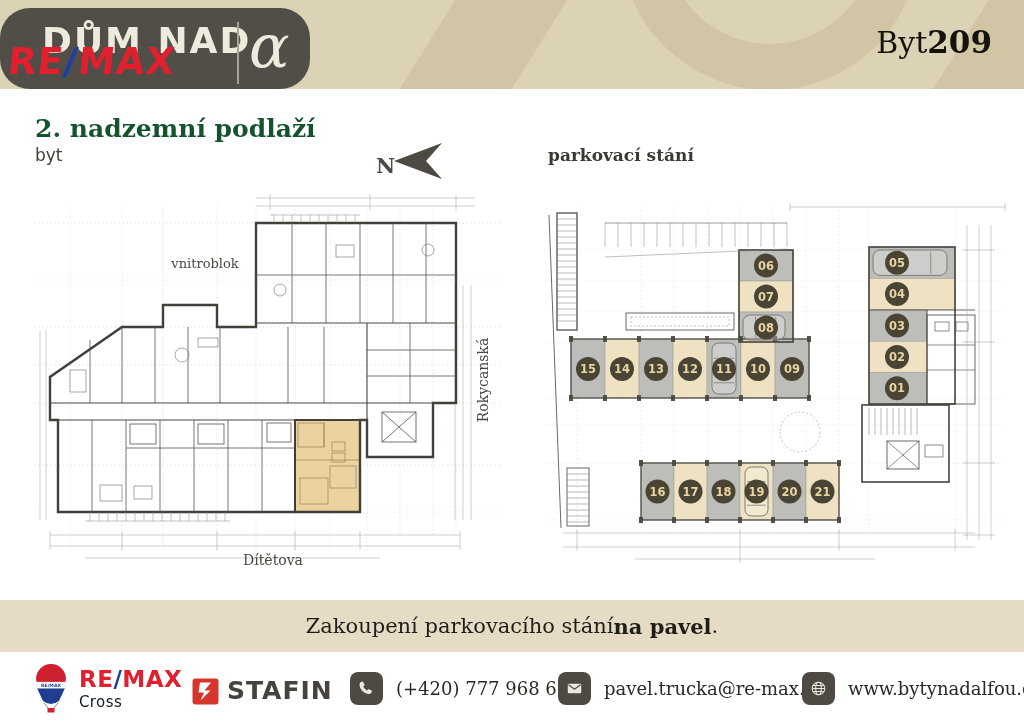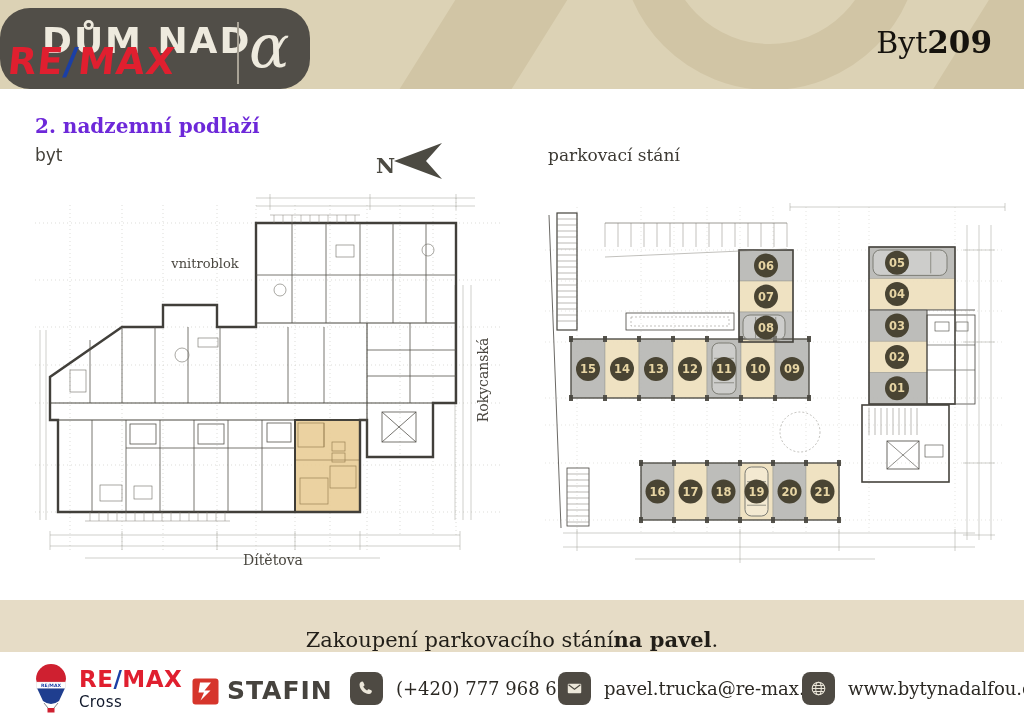--- a/index.html
+++ b/index.html
@@ -15,34 +15,34 @@
   .logo-box { position:absolute; left:0; top:8px; width:310px; height:81px; background:#514e48;border-radius:30px; }
   .brand-name { position:absolute; left:42px; top:12px; font-family:"DejaVu Sans",sans-serif; font-weight:bold; font-size:36px; letter-spacing:2px; color:#eeeade; }
   .brand-sep { position:absolute; left:237px; top:14px; width:2px; height:62px; background:#a9a396; }
   .brand-alpha { position:absolute; left:249px; top:2px; font-family:"DejaVu Serif",serif; font-style:italic; font-size:60px; color:#eeeade; line-height:1.2; }
   .remax-overlay { position:absolute; left:8px; top:40px; font-family:"DejaVu Sans",sans-serif; font-weight:bold; font-size:37px; transform:skewX(-6deg); color:#e01f2f; letter-spacing:1px; }
   .remax-overlay .slash { color:#1b3fa6; }
   .unit-tag { position:absolute; right:32px; top:24px; font-family:"DejaVu Serif",serif; font-size:30px; color:#16130e; }
   .unit-tag .num { font-weight:bold; font-size:31px; }
 
   
-  .plan-title { position:absolute; font-family:"DejaVu Serif",serif; font-weight:bold; font-size:20px; color:#6d28d9; }
+  .plan-title { position:absolute; font-family:"DejaVu Serif",serif; font-weight:bold; font-size:25px; color:#14532d; }
   .plan-sub { position:absolute; font-size:17px; color:#3c3933; }
   .sub-sans { font-family:"DejaVu Sans",sans-serif; color:#44413a; }
-  .sub-serif { font-family:"DejaVu Serif",serif; }
+  .sub-serif { font-family:"DejaVu Serif",serif;font-weight:bold; }
   .compass { position:absolute; left:366px; top:140px; width:86px; height:44px; }
 
   
   .plan-svg { position:absolute; }
   #left-plan { left:30px; top:190px; width:490px; height:400px; }
   #right-plan { left:535px; top:195px; width:489px; height:400px; }
   .plan-label { font-family:"DejaVu Serif",serif; fill:#4a4740; }
 
   
-  .banner { position:absolute; left:0; top:600px; width:1024px; height:52px; background:#e6dcc6; display:flex; align-items:flex-end; justify-content:center; font-family:"DejaVu Serif",serif; font-size:21px; color:#211e18; }
+  .banner { position:absolute; left:0; top:600px; width:1024px; height:52px; background:#e6dcc6; display:flex; align-items:center; justify-content:center; font-family:"DejaVu Serif",serif; font-size:21px; color:#211e18; }
   .banner b { font-weight:bold; }
 
   
   .footer { position:absolute; left:0; top:652px; width:1024px; height:71px; background:#fff; }
   .fgroup { position:absolute; display:flex; align-items:center; }
   .icon-badge { width:33px; height:33px; background:#4e4a43; border-radius:8px; display:flex; align-items:center; justify-content:center; flex:0 0 auto; }
   .contact-text { font-family:"DejaVu Serif",serif; font-size:18px; color:#2b2823; margin-left:13px; white-space:nowrap; }
   .remax-foot-name { font-family:"DejaVu Sans",sans-serif; font-weight:bold; font-size:23px; color:#e01f2f; letter-spacing:.5px; }
   .remax-foot-name .slash { color:#1b3fa6; }
   .remax-foot-office { font-family:"DejaVu Sans",sans-serif; font-size:15px; color:#0f172a; margin-top:1px; letter-spacing:.4px; }

